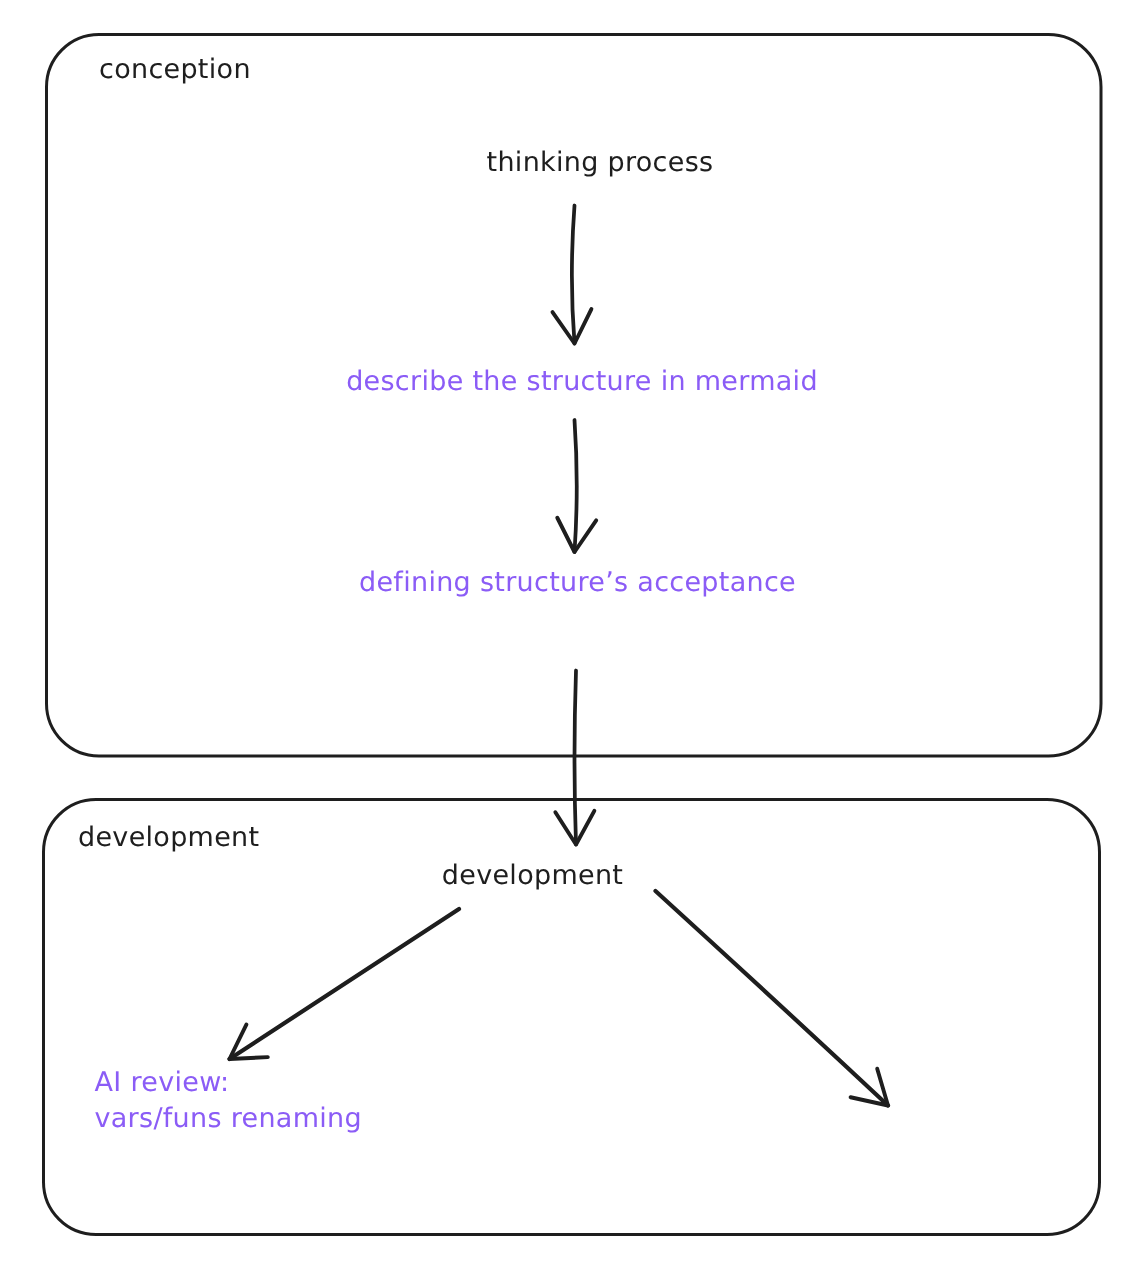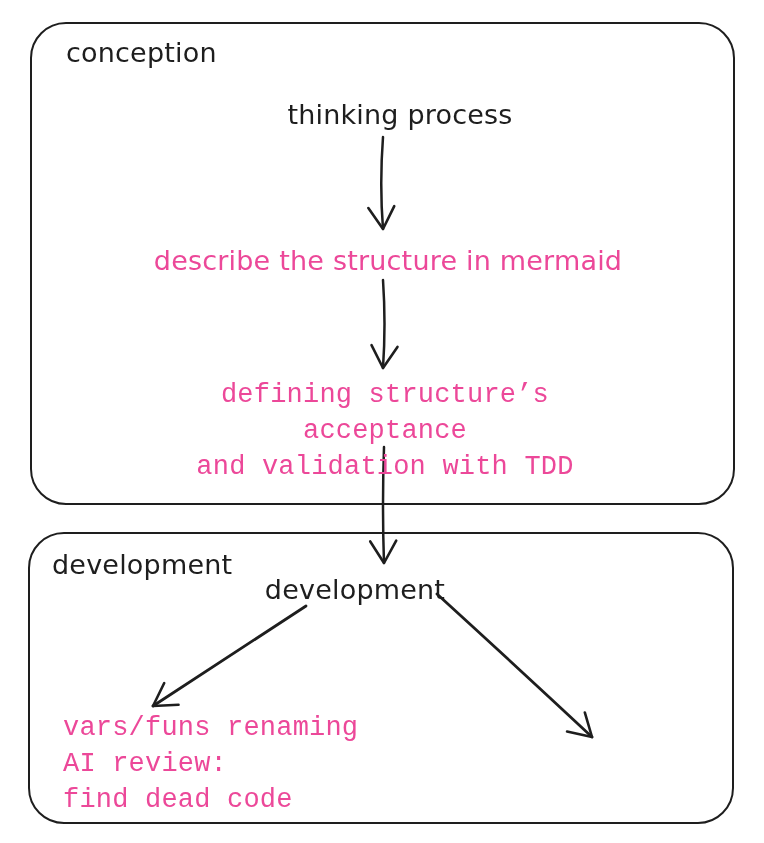--- a/index.html
+++ b/index.html
@@ -16,28 +16,28 @@
   .box {
     position: absolute;
     border: 2.6px solid #1e1e1e;
     border-radius: 36px;
     background: transparent;
   }
   .box-conception { left: 30px; top: 22px; width: 705px; height: 483px; }
   .box-development { left: 28px; top: 532px; width: 706px; height: 292px; }
   .label, .node {
     position: absolute;
-    font-size: 27px;
+    font-size: 18px;
     line-height: 1.25;
     white-space: nowrap;
     letter-spacing: 0.2px;
   }
   .center { transform: translateX(-50%); text-align: center; }
-  .red { color: #ec4899; }
-  .multiline { white-space: normal; line-height: 1.34; font-family: Liberation Mono, monospace; }
+  .red { color: #8b5cf6; }
+  .multiline { white-space: normal; line-height: 1.34; }
   .arrows {
     position: absolute;
     left: 0; top: 0;
     width: 764px; height: 843px;
     pointer-events: none;
   }
 </style>
 </head>
 <body>
 
@@ -63,28 +63,26 @@
 
   <div class="box box-conception"></div>
   <div class="label" style="left:66px; top:36px;">conception</div>
 
   <div class="node center" style="left:400px; top:98px;text-align:center;">thinking process</div>
 
   <div class="node center red" style="left:388px; top:244px;">describe the structure in mermaid</div>
 
   <div class="node center red multiline" style="left:385px; top:377px; width:420px;">
     <div>defining structure’s acceptance</div>
-    <div>and validation with TDD</div>
   </div>
 
   <div class="box box-development"></div>
   <div class="label" style="left:52px; top:548px;">development</div>
 
   <div class="node center" style="left:355px; top:573px;">development</div>
 
   <div class="node red multiline" style="left:63px; top:710px;">
+    <div>AI review:</div>
     <div>vars/funs renaming</div>
-    <div>AI review:</div>
-    <div>find dead code</div>
   </div>
 
 
 </div>
 
 </body></html>

